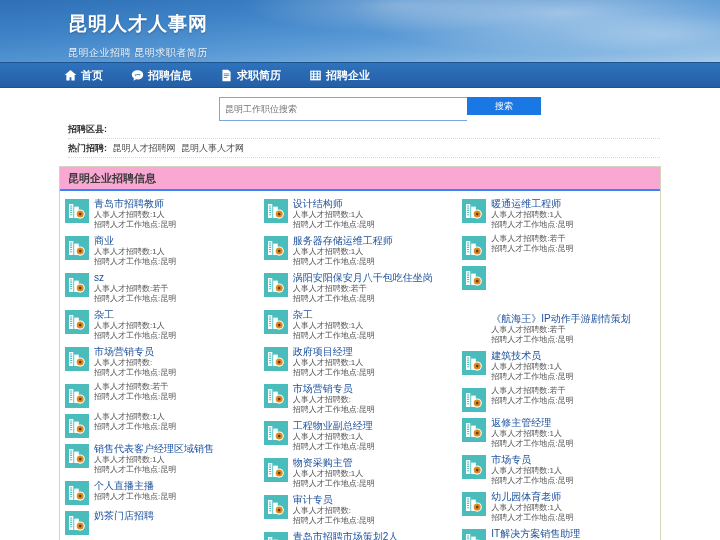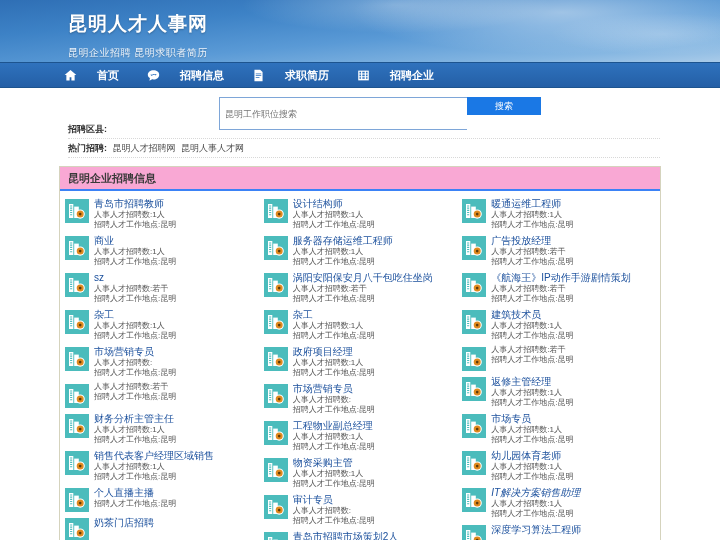--- a/index.html
+++ b/index.html
@@ -68,21 +68,21 @@
     margin: 0 auto;
     display: flex;
     align-items: center;
     height: 24px;
     padding-left: 4px;
     box-sizing: border-box;
   }
   .nav-item {
     display: flex;
     align-items: center;
-    gap: 20px;
+    gap: 4px;
     color: #ffffff;
     font-size: 11px;
     font-weight: bold;
     margin-right: 28px;
     cursor: pointer;
     white-space: nowrap;
     text-align: right;
   }
   .nav-item .nav-ico {
     display: inline-block;
@@ -101,21 +101,21 @@
     background: #fff;
     padding-top: 4px;
   }
   .search-wrap {
     display: flex;
     align-items: stretch;
     height: 18px;
   }
   .search-input {
     width: 248px;
-    height: 33px;
+    height: 24px;
     box-sizing: border-box;
     border: 1px solid #7ea6d8;
     border-right: none;
     padding: 0 5px;
     font-size: 9px;
     color: #9a9a9a;
     font-family: "Liberation Sans", "DejaVu Sans", sans-serif;
     outline: none;
     margin-left: 40px;
   }
@@ -403,21 +403,20 @@
         <rect x="0" y="0" width="24" height="24" fill="#4bbcbc"></rect>
         <path fill="#ffffff" d="M4 5h4.3v14H4z"></path>
         <path fill="#ffffff" d="M9.2 7.6h4.6V19H9.2z"></path>
         <path fill="#4bbcbc" d="M5.1 6.4h2.1v1.1H5.1zm0 2.2h2.1v1.1H5.1zm0 2.2h2.1v1.1H5.1zm0 2.2h2.1v1.1H5.1zm0 2.2h2.1v1.1H5.1z"></path>
         <circle cx="15.2" cy="15.1" r="4.6" fill="#ffffff"></circle>
         <circle cx="15.2" cy="15.1" r="3.5" fill="#e08a1e"></circle>
         <circle cx="15.2" cy="15.1" r="1.3" fill="#5c3a0a"></circle>
       </svg>
     </span>
     <span class="job-text">
-      <span class="job-title" style="display: block;">财务分析主管主任</span>
       <span class="job-meta" style="display: block;">人事人才招聘数:1人</span>
       <span class="job-meta" style="display: block;">招聘人才工作地点:昆明</span>
     </span>
   </div>
 
   <div class="job">
     <span class="job-ico">
       <svg width="24" height="24" viewBox="0 0 24 24">
         <rect x="0" y="0" width="24" height="24" fill="#4bbcbc"></rect>
         <path fill="#ffffff" d="M4 5h4.3v14H4z"></path>
@@ -687,40 +686,39 @@
         <rect x="0" y="0" width="24" height="24" fill="#4bbcbc"></rect>
         <path fill="#ffffff" d="M4 5h4.3v14H4z"></path>
         <path fill="#ffffff" d="M9.2 7.6h4.6V19H9.2z"></path>
         <path fill="#4bbcbc" d="M5.1 6.4h2.1v1.1H5.1zm0 2.2h2.1v1.1H5.1zm0 2.2h2.1v1.1H5.1zm0 2.2h2.1v1.1H5.1zm0 2.2h2.1v1.1H5.1z"></path>
         <circle cx="15.2" cy="15.1" r="4.6" fill="#ffffff"></circle>
         <circle cx="15.2" cy="15.1" r="3.5" fill="#e08a1e"></circle>
         <circle cx="15.2" cy="15.1" r="1.3" fill="#5c3a0a"></circle>
       </svg>
     </span>
     <span class="job-text">
-      <span class="job-title" style="display: block;">广告投放经理</span>
       <span class="job-meta" style="display: block;">人事人才招聘数:若干</span>
       <span class="job-meta" style="display: block;">招聘人才工作地点:昆明</span>
     </span>
   </div>
 
   <div class="job">
     <span class="job-ico">
       <svg width="24" height="24" viewBox="0 0 24 24">
         <rect x="0" y="0" width="24" height="24" fill="#4bbcbc"></rect>
         <path fill="#ffffff" d="M4 5h4.3v14H4z"></path>
         <path fill="#ffffff" d="M9.2 7.6h4.6V19H9.2z"></path>
         <path fill="#4bbcbc" d="M5.1 6.4h2.1v1.1H5.1zm0 2.2h2.1v1.1H5.1zm0 2.2h2.1v1.1H5.1zm0 2.2h2.1v1.1H5.1zm0 2.2h2.1v1.1H5.1z"></path>
         <circle cx="15.2" cy="15.1" r="4.6" fill="#ffffff"></circle>
         <circle cx="15.2" cy="15.1" r="3.5" fill="#e08a1e"></circle>
         <circle cx="15.2" cy="15.1" r="1.3" fill="#5c3a0a"></circle>
       </svg>
     </span>
     <span class="job-text">
-      <span class="job-title" style="display: block;">《航海王》IP动作手游剧情策划</span>
+      <span class="job-title" style="display: block; margin-top: 48px;">《航海王》IP动作手游剧情策划</span>
       <span class="job-meta" style="display: block;">人事人才招聘数:若干</span>
       <span class="job-meta" style="display: block;">招聘人才工作地点:昆明</span>
     </span>
   </div>
 
   <div class="job">
     <span class="job-ico">
       <svg width="24" height="24" viewBox="0 0 24 24">
         <rect x="0" y="0" width="24" height="24" fill="#4bbcbc"></rect>
         <path fill="#ffffff" d="M4 5h4.3v14H4z"></path>
@@ -819,21 +817,21 @@
         <rect x="0" y="0" width="24" height="24" fill="#4bbcbc"></rect>
         <path fill="#ffffff" d="M4 5h4.3v14H4z"></path>
         <path fill="#ffffff" d="M9.2 7.6h4.6V19H9.2z"></path>
         <path fill="#4bbcbc" d="M5.1 6.4h2.1v1.1H5.1zm0 2.2h2.1v1.1H5.1zm0 2.2h2.1v1.1H5.1zm0 2.2h2.1v1.1H5.1zm0 2.2h2.1v1.1H5.1z"></path>
         <circle cx="15.2" cy="15.1" r="4.6" fill="#ffffff"></circle>
         <circle cx="15.2" cy="15.1" r="3.5" fill="#e08a1e"></circle>
         <circle cx="15.2" cy="15.1" r="1.3" fill="#5c3a0a"></circle>
       </svg>
     </span>
     <span class="job-text">
-      <span class="job-title" style="display: block; font-style: italic;">IT解决方案销售助理</span>
+      <span class="job-title" style="display: block;">IT解决方案销售助理</span>
       <span class="job-meta" style="display: block;">人事人才招聘数:1人</span>
       <span class="job-meta" style="display: block;">招聘人才工作地点:昆明</span>
     </span>
   </div>
 
   <div class="job">
     <span class="job-ico">
       <svg width="24" height="24" viewBox="0 0 24 24">
         <rect x="0" y="0" width="24" height="24" fill="#4bbcbc"></rect>
         <path fill="#ffffff" d="M4 5h4.3v14H4z"></path>

